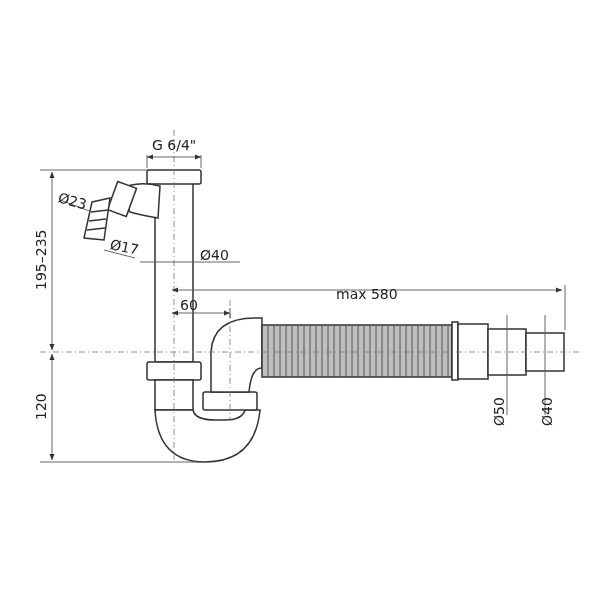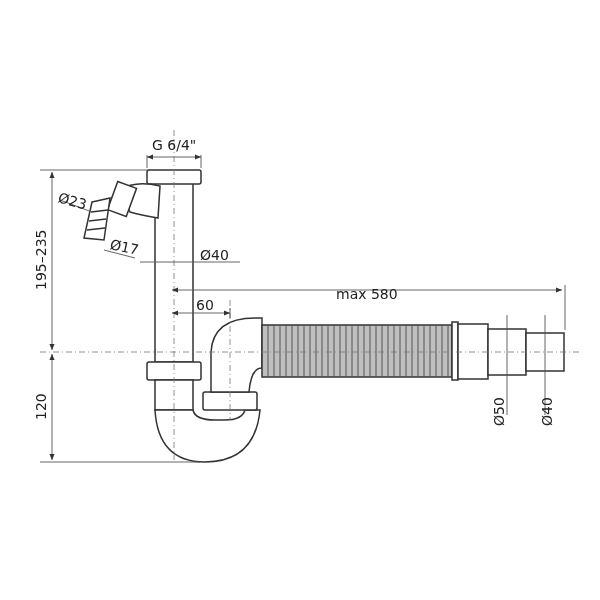--- a/index.html
+++ b/index.html
@@ -110,16 +110,16 @@
     </g>
   </svg>
 
   <div class="lbl" style="left:152px;top:138px;">G 6/4"</div>
   <div class="lbl" style="left:200px;top:248px;">Ø40</div>
   <div class="lbl" style="left:58px;top:194px;transform:rotate(15deg);">Ø23</div>
   <div class="lbl" style="left:110px;top:240px;transform:rotate(12deg);">Ø17</div>
   <div class="lbl vert" style="left:34px;top:290px;">195–235</div>
   <div class="lbl vert" style="left:34px;top:420px;">120</div>
   <div class="lbl" style="left:336px;top:274px;margin-top:13px;">max 580</div>
-  <div class="lbl" style="left:196px;top:298px;">60</div>
+  <div class="lbl" style="left:180px;top:298px;">60</div>
   <div class="lbl vert" style="left:492px;top:426px;">Ø50</div>
   <div class="lbl vert" style="left:540px;top:426px;">Ø40</div>
 </div>
 
 </body></html>

